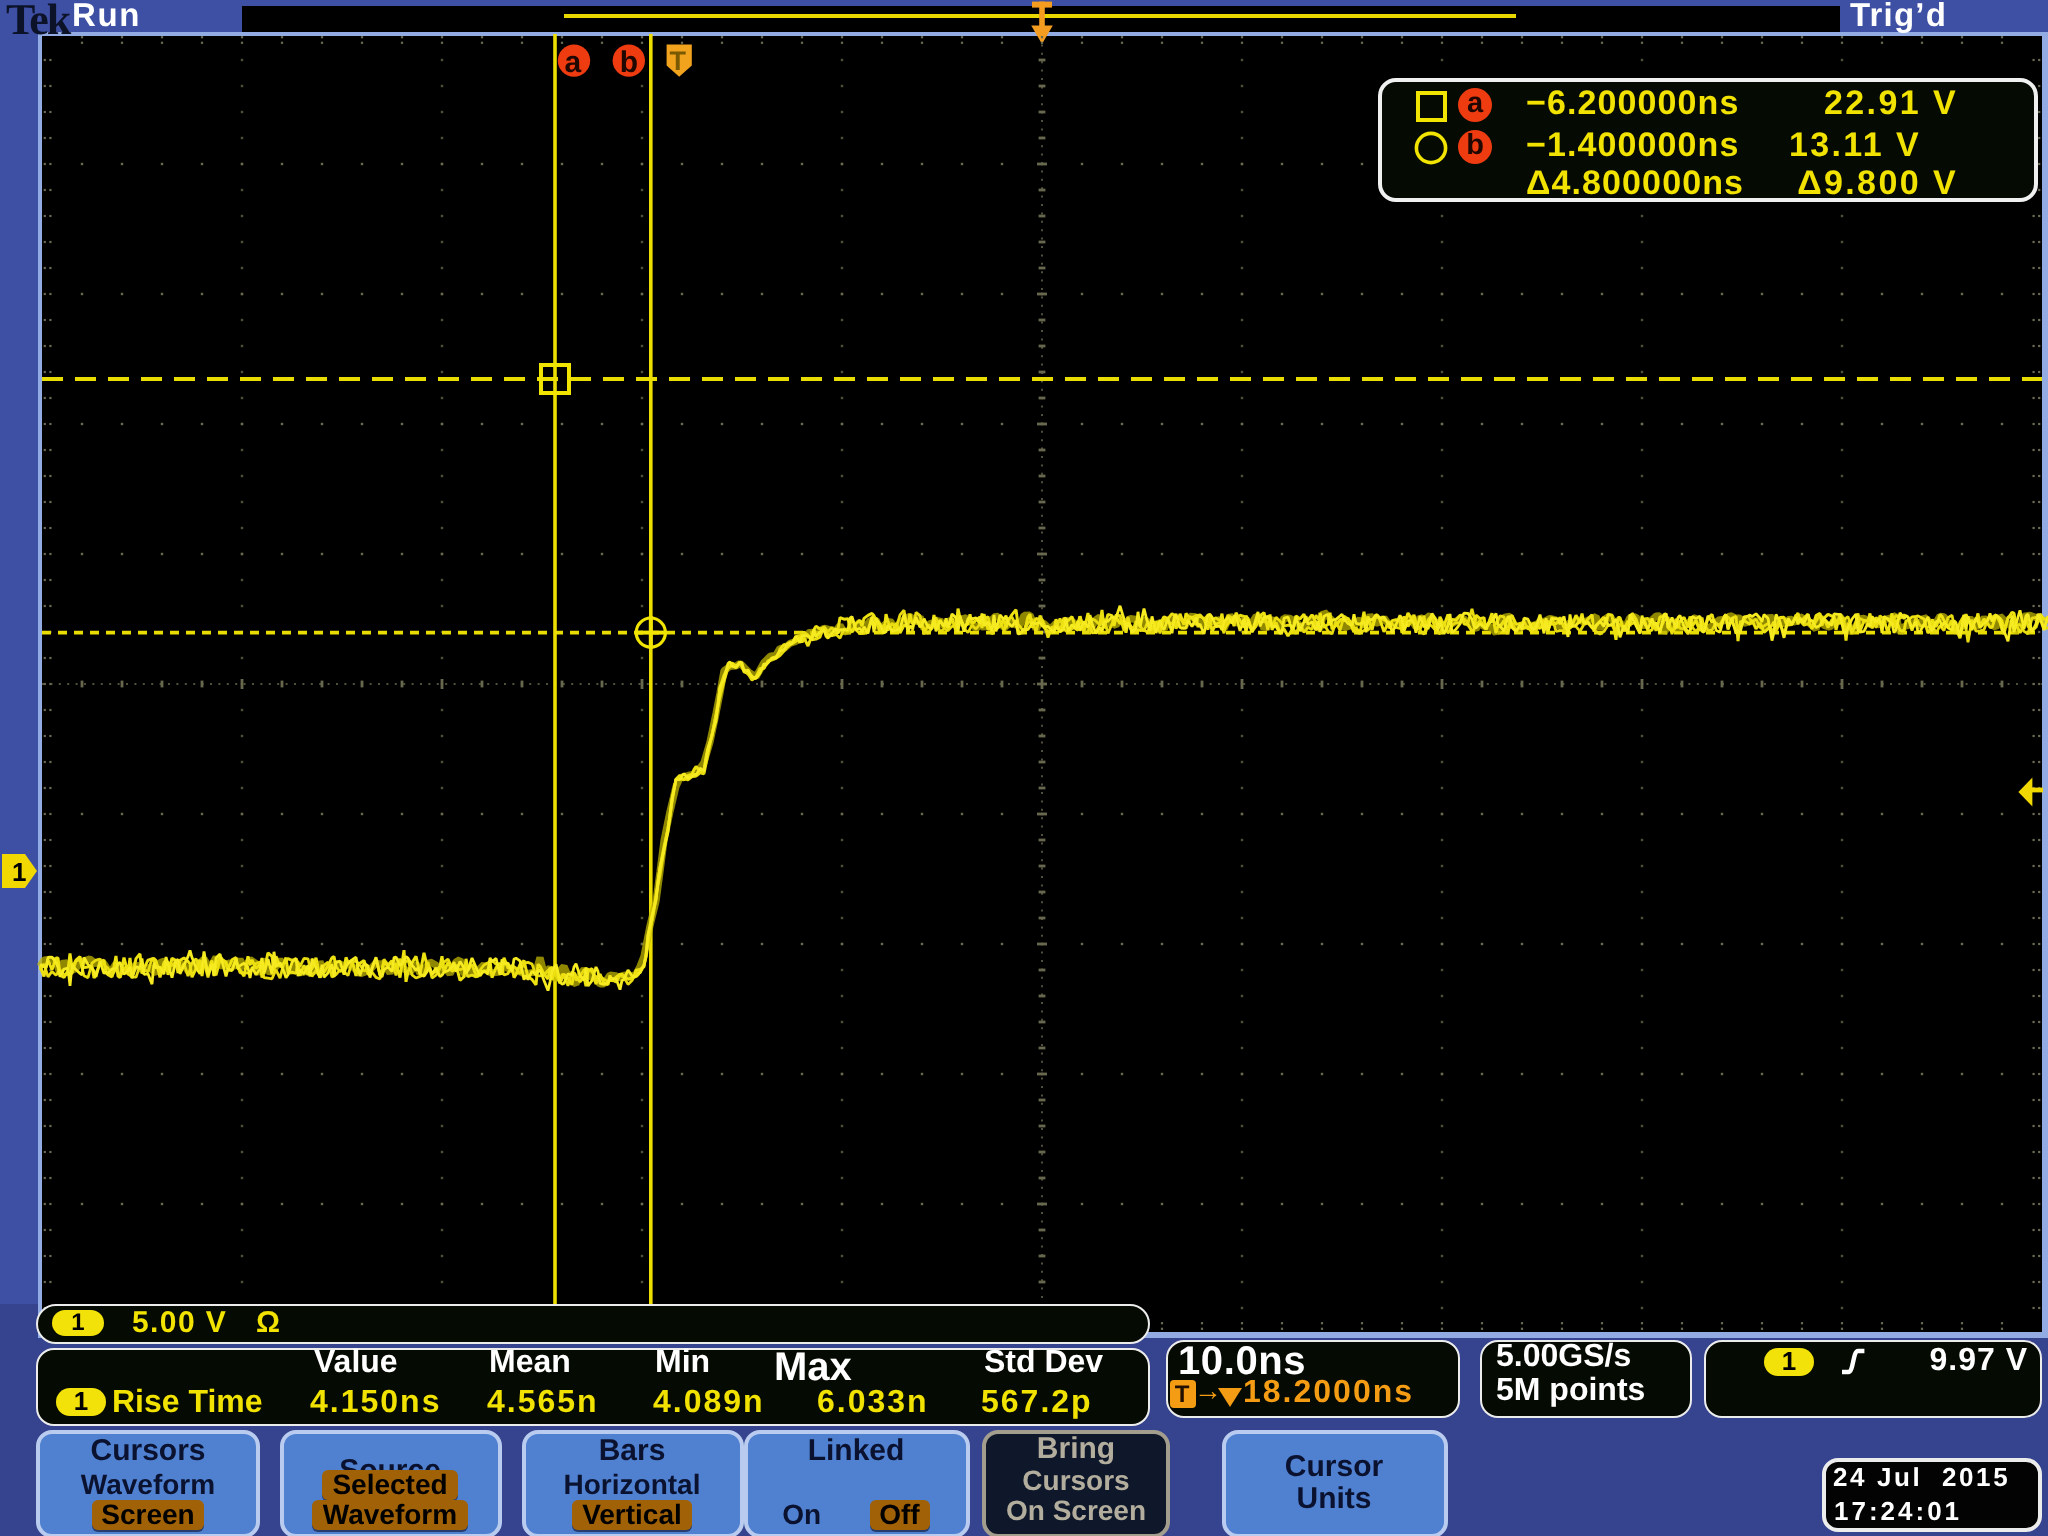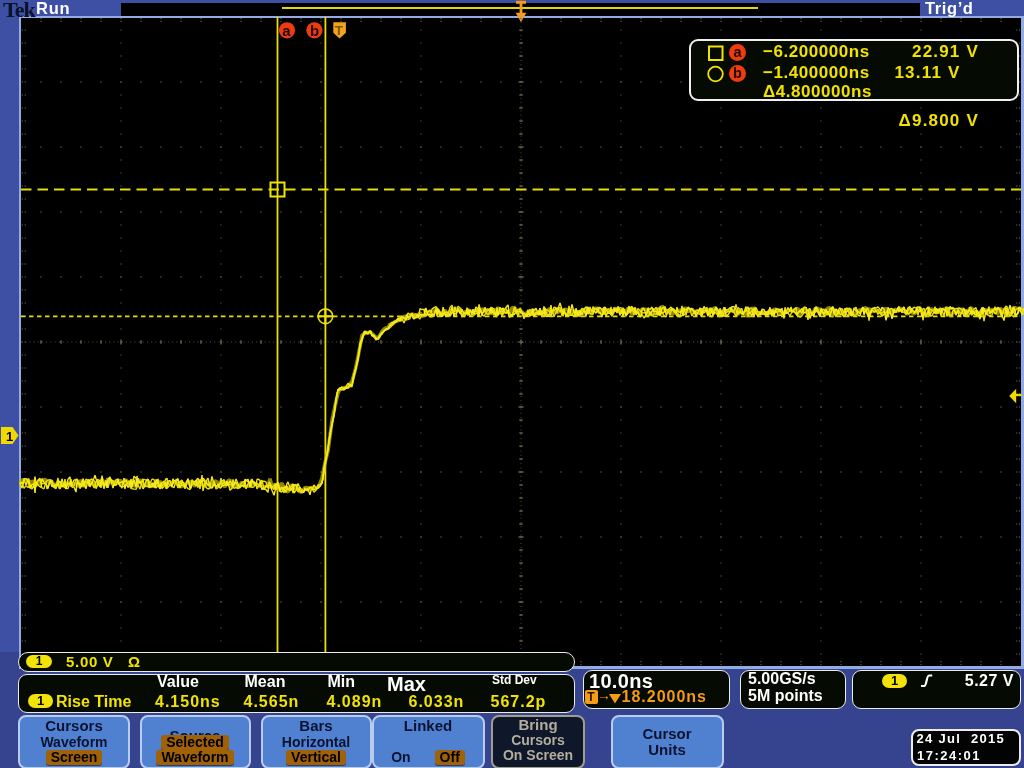--- a/index.html
+++ b/index.html
@@ -1359,35 +1359,35 @@
     <rect x="18" y="5.5" width="13.5" height="13.5" fill="none" stroke="#f0e400" stroke-width="2"></rect>
     <circle cx="24.5" cy="33" r="7.3" fill="none" stroke="#f0e400" stroke-width="1.8"></circle>
   </svg>
   <div class="abs" style="left:38px;top:3.5px;width:17px;height:17px;border-radius:50%;background:#ee3b10;color:#200800;font-size:14.5px;text-align:center;line-height:17px;">a</div>
   <div class="abs" style="left:38px;top:24.5px;width:17px;height:17px;border-radius:50%;background:#ee3b10;color:#200800;font-size:14.5px;text-align:center;line-height:17px;">b</div>
   <div class="abs yel" style="left:72px;top:2.2px;font-size:17px;line-height:17px;letter-spacing:0.55px;">−6.200000ns</div>
   <div class="abs yel" style="left:72px;top:23.2px;font-size:17px;line-height:17px;letter-spacing:0.55px;">−1.400000ns</div>
   <div class="abs yel" style="left:72px;top:42px;font-size:17px;line-height:17px;letter-spacing:0.55px;">Δ4.800000ns</div>
   <div class="abs yel" style="left:185px;top:2.2px;width:103px;font-size:17px;line-height:17px;text-align:right;letter-spacing:1.2px;">22.91 V</div>
   <div class="abs yel" style="left:185px;top:23.2px;width:103px;font-size:17px;line-height:17px;text-align:center;letter-spacing:1.2px;">13.11 V</div>
-  <div class="abs yel" style="left:166px;top:42px;width:122px;font-size:17px;line-height:17px;text-align:right;letter-spacing:1.2px;margin-top:29px;">Δ9.800 V</div>
+  <div class="abs yel" style="left:166px;top:42px;width:122px;font-size:17px;line-height:17px;text-align:right;letter-spacing:1.2px;">Δ9.800 V</div>
 </div>
 
 <div class="box" style="left:18px;top:651.5px;width:557px;height:20.5px;border-radius:10px;">
   <div class="abs badge1" style="left:7px;top:2.8px;width:26px;height:12.5px;border-radius:7px;font-size:12px;line-height:12.5px;">1</div>
   <div class="abs yel" style="left:47px;top:0.5px;font-size:15px;letter-spacing:0.7px;">5.00 V</div>
   <div class="abs yel" style="left:109px;top:0.5px;font-size:15px;">Ω</div>
 </div>
 
 <div class="box" style="left:18px;top:673.5px;width:557px;height:39.5px;">
   <div class="abs wht" style="left:138px;top:-1.5px;font-size:16px;">Value</div>
   <div class="abs wht" style="left:225.5px;top:-1.5px;font-size:16px;">Mean</div>
   <div class="abs wht" style="left:308.5px;top:-1.5px;font-size:16px;">Min</div>
   <div class="abs wht" style="left:368px;top:-1.5px;font-size:20px;">Max</div>
-  <div class="abs wht" style="left:473px;top:-1.5px;font-size:12px;">Std Dev</div>
+  <div class="abs wht" style="left:473px;top:-1.5px;font-size:16px;">Std Dev</div>
   <div class="abs badge1" style="left:9px;top:19.5px;width:25px;height:14px;border-radius:8px;font-size:13px;line-height:14px;">1</div>
   <div class="abs yel" style="left:37px;top:18.5px;font-size:16px;">Rise Time</div>
   <div class="abs yel" style="left:136px;top:18.5px;font-size:16px;letter-spacing:1px;">4.150ns</div>
   <div class="abs yel" style="left:224.5px;top:18.5px;font-size:16px;letter-spacing:1px;">4.565n</div>
   <div class="abs yel" style="left:307.5px;top:18.5px;font-size:16px;letter-spacing:1px;">4.089n</div>
   <div class="abs yel" style="left:389.5px;top:18.5px;font-size:16px;letter-spacing:1px;">6.033n</div>
   <div class="abs yel" style="left:471.5px;top:18.5px;font-size:16px;letter-spacing:1px;">567.2p</div>
 </div>
 
 <div class="box" style="left:583px;top:669.5px;width:147px;height:39px;">
@@ -1403,21 +1403,21 @@
 <div class="box" style="left:740px;top:669.5px;width:106px;height:39px;">
   <div class="abs wht" style="left:7px;top:-1px;font-size:16px;">5.00GS/s</div>
   <div class="abs wht" style="left:7px;top:16px;font-size:16px;">5M points</div>
 </div>
 
 <div class="box" style="left:852px;top:669.5px;width:169px;height:39px;">
   <div class="abs badge1" style="left:29px;top:3px;width:25px;height:14px;border-radius:8px;font-size:13px;line-height:14px;">1</div>
   <svg class="abs" width="18" height="16" viewBox="0 0 18 16" style="left:66px;top:2px">
     <path d="M2 13 h3.2 c2.6 0 2.2-10.5 4.8-10.5 h3.2" fill="none" stroke="#fff" stroke-width="2.2"></path>
   </svg>
-  <div class="abs wht" style="left:95px;top:1.5px;width:66px;font-size:16px;text-align:right;letter-spacing:0.5px;">5.27 V</div>
+  <div class="abs wht" style="left:95px;top:1.5px;width:66px;font-size:16px;text-align:right;letter-spacing:0.5px;">9.97 V</div>
 </div>
 
 <div class="btn" style="left:18px;width:112px;">
   <div class="abs t" style="top:2px;">Cursors</div>
   <div class="abs o" style="top:18px;">Waveform</div>
   <div class="abs o" style="top:33.5px;"><span class="chip">Screen</span></div>
 </div>
 <div class="btn" style="left:139.5px;width:111px;">
   <div class="abs t" style="top:12px;">Source</div>
   <div class="abs o" style="top:18px;"><span class="chip">Selected</span></div>

